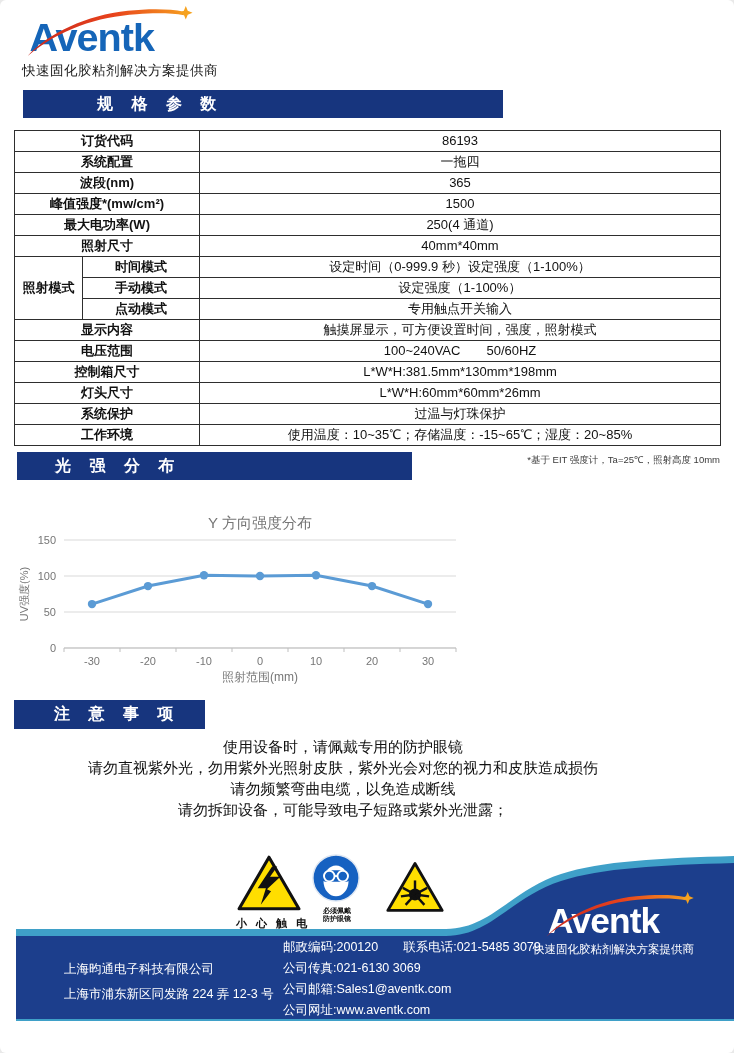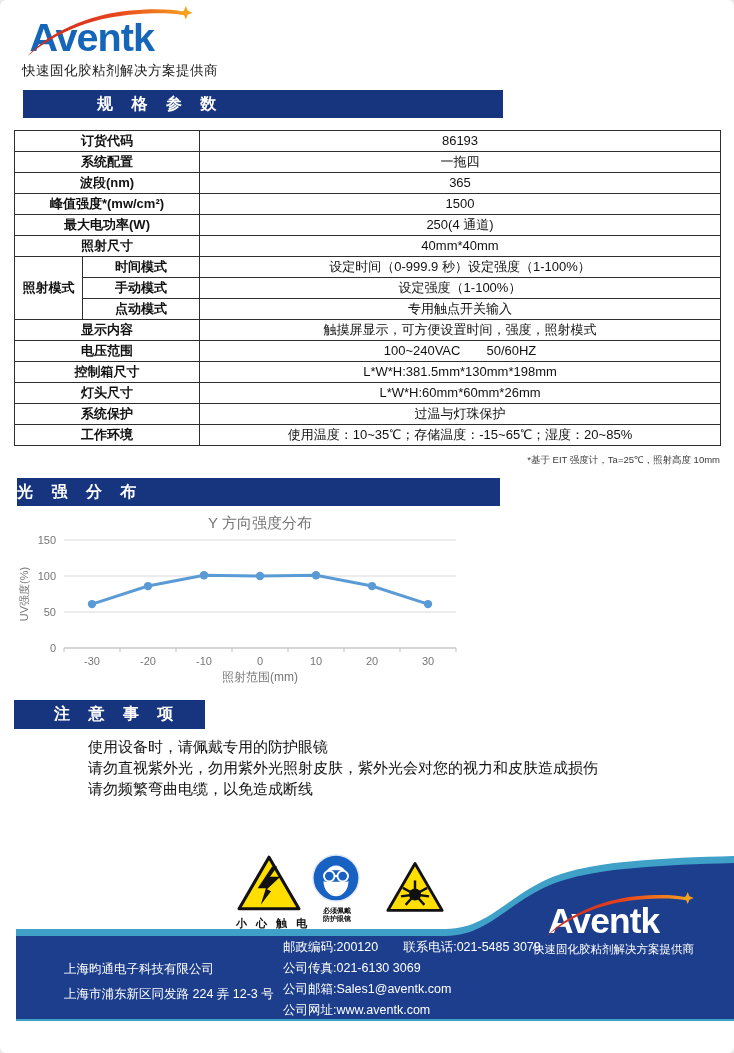--- a/index.html
+++ b/index.html
@@ -10,21 +10,21 @@
 
   
   .bar{background:#17357E;color:#fff;font-weight:bold;font-size:16px;
        letter-spacing:7px;display:flex;align-items:center;}
   
   table.spec{border-collapse:collapse;table-layout:fixed;width:706px;}
   table.spec td{border:1px solid #2e2e2e;height:21px;padding:0 4px;
                 font-size:13px;text-align:center;line-height:1.15;overflow:hidden;white-space:nowrap;margin-left:32px;}
   td.lbl{font-weight:bold;}
   
-  .notice-line{font-size:15px;line-height:21px;white-space:nowrap;}
+  .notice-line{font-size:15px;line-height:21px;white-space:nowrap;text-align:center;}
   
   .warn-label{font-size:11px;font-weight:bold;letter-spacing:3px;text-align:center;white-space:nowrap;}
   .warn-label-sm{font-size:7px;font-weight:bold;text-align:center;line-height:8px;white-space:nowrap;}
   
   .ft{color:#fff;font-size:12.5px;white-space:nowrap;}
   .footnote{font-size:9.5px;color:#3a3a3a;text-align:right;}
   .tagline{font-size:13.5px;color:#1b1b1b;letter-spacing:.5px;white-space:nowrap;}
   .ft-tagline{color:#fff;font-size:11.5px;white-space:nowrap;}
 </style>
 </head>
@@ -117,21 +117,21 @@
         </tr>
     <tr>
           <td class="lbl" colspan="2">工作环境</td>
           <td>使用温度：10~35℃；存储温度：-15~65℃；湿度：20~85%</td>
         </tr>
   </tbody>
     </table>
 
   <div class="abs footnote" style="left:14px;top:453px;width:706px">*基于 EIT 强度计，Ta=25℃，照射高度 10mm</div>
 
-  <div class="abs bar" style="left:17px;top:478px;width:483px;height:28px;">
+  <div class="abs bar" style="left:17px;top:452px;width:395px;height:28px;padding-left:38px">
     <span>光 强 分 布</span>
   </div>
 
   <div class="abs" style="left:16px;top:510px;width:452px;height:185px;background:#fff">
     <svg id="chart-svg" width="452" height="185" viewBox="0 0 452 185">
         <line x1="48" y1="138" x2="440" y2="138" stroke="#D9D9D9" stroke-width="1"></line>
         <text x="40" y="142" text-anchor="end" font-size="11" fill="#767676">0</text>
         <line x1="48" y1="102" x2="440" y2="102" stroke="#D9D9D9" stroke-width="1"></line>
         <text x="40" y="106" text-anchor="end" font-size="11" fill="#767676">50</text>
         <line x1="48" y1="66" x2="440" y2="66" stroke="#D9D9D9" stroke-width="1"></line>
@@ -169,20 +169,21 @@
   </div>
 
   <div class="abs bar" style="left:14px;top:700px;width:191px;height:29px;padding-left:40px">
     <span>注 意 事 项</span>
   </div>
 
   <div class="abs" style="left:88px;top:736px">
     <div class="notice-line">使用设备时，请佩戴专用的防护眼镜</div>
     <div class="notice-line">请勿直视紫外光，勿用紫外光照射皮肤，紫外光会对您的视力和皮肤造成损伤</div>
     <div class="notice-line">请勿频繁弯曲电缆，以免造成断线</div>
+    <div class="notice-line">请勿拆卸设备，可能导致电子短路或紫外光泄露；</div>
   </div>
 
   <div class="abs" style="left:236px;top:854px;width:68px">
     <svg width="66" height="58" viewBox="0 0 64 56">
       <path d="M32 3 L61 53 L3 53 Z" fill="#FFDE00" stroke="#111" stroke-width="3" stroke-linejoin="round"></path>
       <polygon points="35,12 21,33 29,33 24,49 34,36 30,34 43,22 33,22 40,12" fill="#111"></polygon>
     </svg>
     <div class="warn-label">小 心 触 电</div>
   </div>
 

